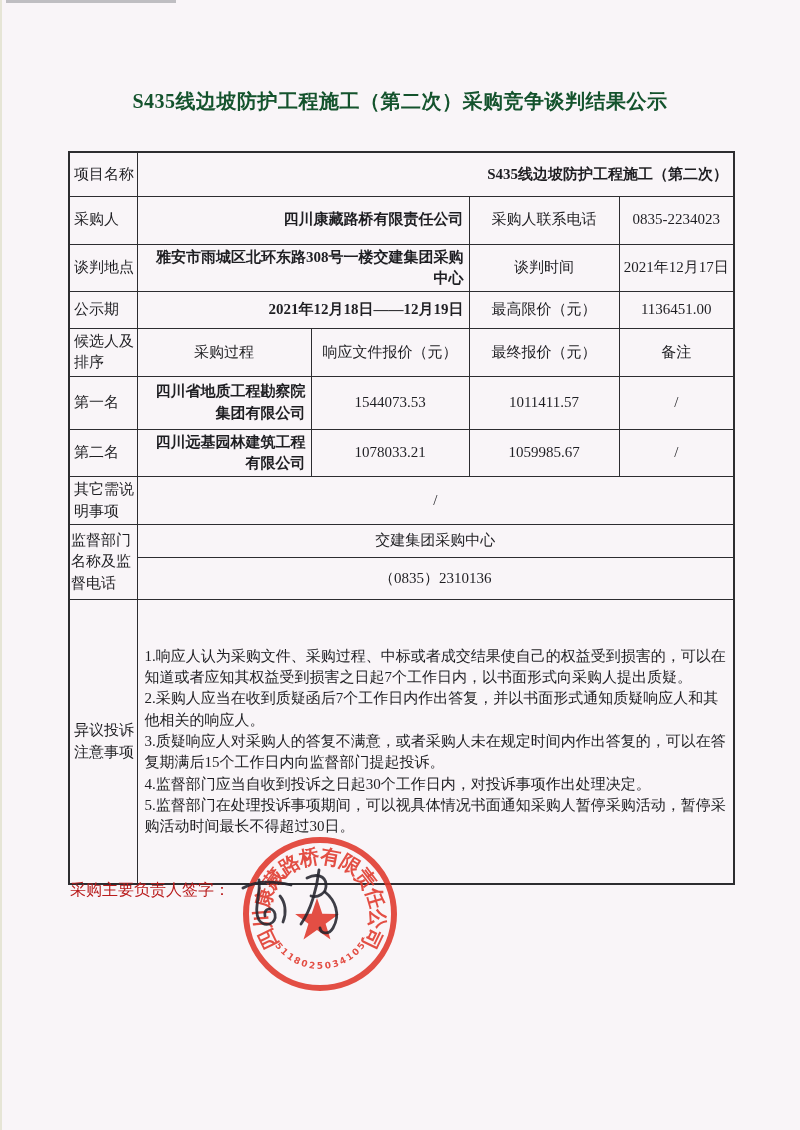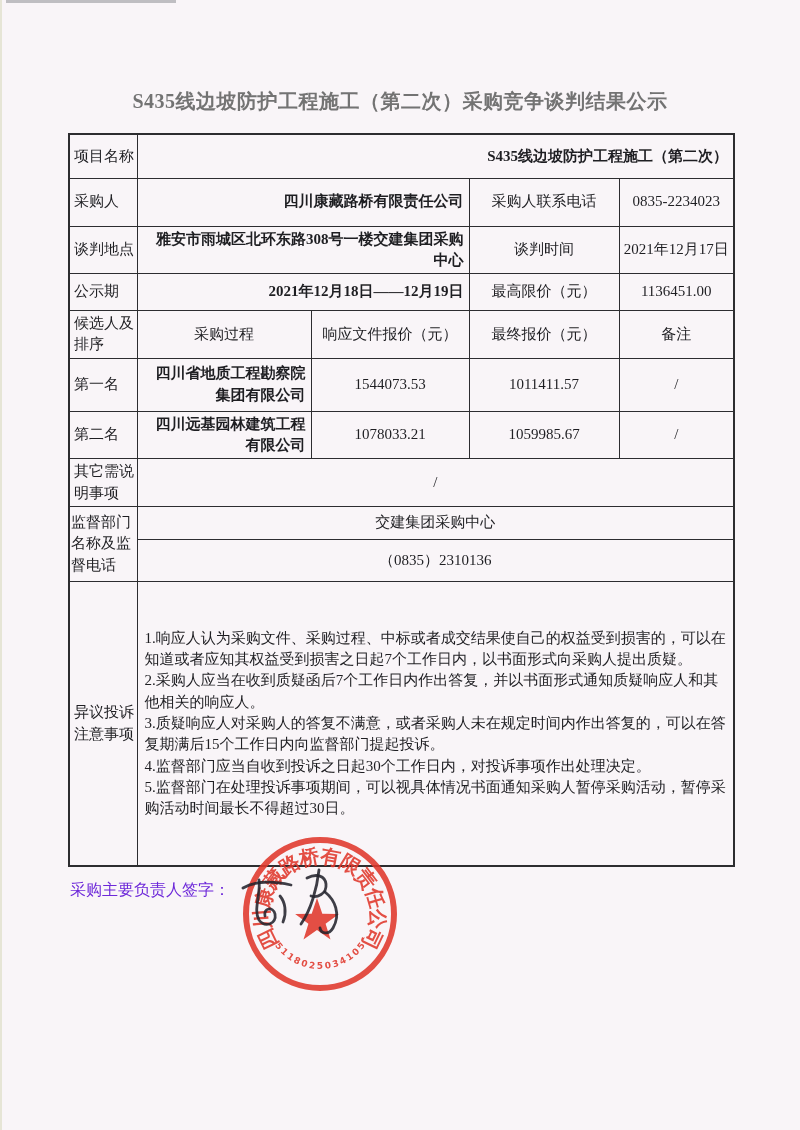--- a/index.html
+++ b/index.html
@@ -4,36 +4,36 @@
 <style>
   * { margin:0; padding:0; box-sizing:border-box; }
   body { width:800px; height:1130px; background:#e9e6ec; font-family:"Liberation Serif","DejaVu Serif",serif; }
   .page { position:relative; width:800px; height:1130px; background:#f9f5f8; overflow:hidden; color:#1e1e22; }
 
   
   .scan-edge-top { position:absolute; top:0; left:6px; width:170px; height:3px; background:#8f8f96; opacity:.55; }
   .scan-edge-left { position:absolute; top:0; left:0; width:2px; height:100%; background:#d9dabf; opacity:.6; }
 
   .doc-title { position:absolute; top:88px; left:0; width:100%; text-align:center;
-               font-size:20px; font-weight:bold; letter-spacing:.5px; color:#737373; }
+               font-size:20px; font-weight:bold; letter-spacing:.5px; color:#14532d; }
 
-  table.result { position:absolute; left:68px; top:133px; width:665px; border-collapse:collapse;
+  table.result { position:absolute; left:68px; top:151px; width:665px; border-collapse:collapse;
                  table-layout:fixed; font-size:15px; line-height:1.42; }
   table.result { border:2.5px solid #2d2d30; }
   table.result td { border:1.6px solid #2d2d30; vertical-align:middle; overflow:hidden; }
 
   td.lbl  { text-align:left;  padding:2px 1px 2px 4px; }
   td.lblc { padding:2px 1px; }
   td.val  { text-align:right;  padding:2px 5px 2px 7px;font-weight:bold; }
   td.ctr  { text-align:center; padding:2px 3px; }
 
   .objection-box { padding:4px 7px; }
   .objection-box .item { text-align:left; }
 
-  .sign-label { position:absolute; left:70px; top:880px; font-size:16px; color:#6d28d9; }
+  .sign-label { position:absolute; left:70px; top:880px; font-size:16px; color:#b91c1c; }
 
   .seal-svg { position:absolute; left:235px; top:829px; width:170px; height:170px; opacity:.88; z-index:3; }
   .seal-ring { fill:none; stroke:var(--seal-color,#e0382c); stroke-width:6; }
   .seal-star { fill:var(--seal-color,#e0382c); }
   .seal-char { font-size:20px; font-weight:bold; fill:var(--seal-color,#e0382c); text-anchor:middle;
                font-family:"Liberation Serif","DejaVu Serif",serif; }
   .seal-digit { font-size:9px; font-weight:bold; fill:var(--seal-color,#e0382c); text-anchor:middle;
                 font-family:"DejaVu Sans","Liberation Sans",sans-serif; }
 
   .signature-svg { position:absolute; left:225px; top:858px; width:140px; height:90px; z-index:4; }

